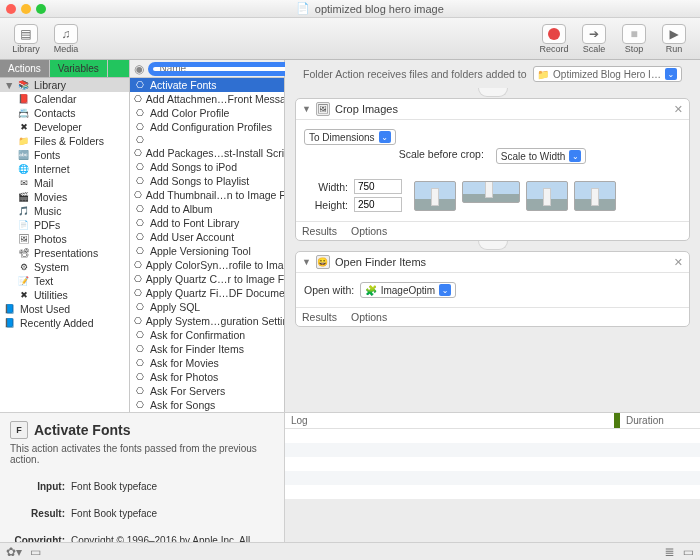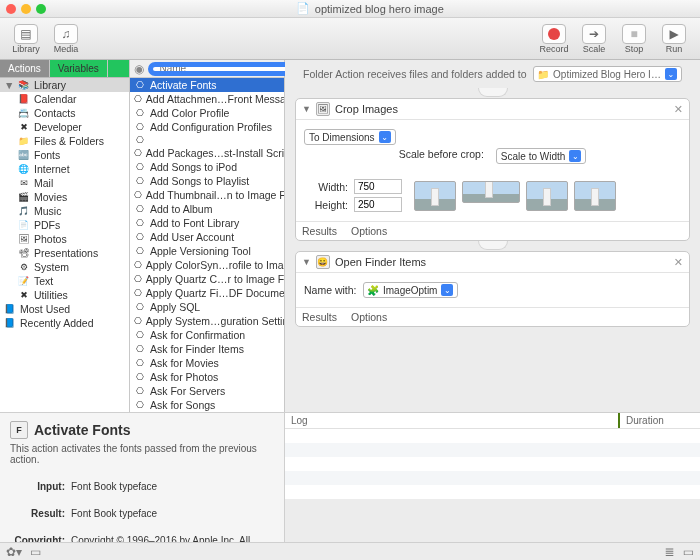--- a/index.html
+++ b/index.html
@@ -55,21 +55,21 @@
   .infobox { position:relative; background:#f5f5f5; border-top:1px solid #cfcfcf; padding:8px 10px 8px 10px; font-size:10px;}
   .infobox h2 { font-size:14px; font-weight:700; margin-bottom:4px; display:flex; align-items:center; gap:6px;}
   .infobox .desc { color:#555; margin-bottom:4px; }
   .kv { display:flex; margin:16px 0;}
   .kv .k { width:55px; text-align:right; font-weight:600; margin-right:6px;}
   .bottom-strip { position:absolute; left:0; right:0; bottom:0; height:18px; background:#ececec; border-top:1px solid #cfcfcf; display:flex; align-items:center; padding:0 6px; gap:8px; color:#777;}
   .right-split { display:flex; flex-direction:column; flex:1; min-height:0;}
   .log-area { height:86px; border-top:1px solid #cfcfcf; background:#fff; display:flex; flex-direction:column;}
   .loghdr { display:flex; border-bottom:1px solid #e0e0e0; font-size:10px; color:#666;}
   .loghdr .lh { padding:2px 6px; }
-  .loghdr .c1 { flex:1; border-right:2px solid #4d7c0f;}
+  .loghdr .c1 { flex:1; border-right:6px solid #4d7c0f;}
   .loghdr .c2 { width:80px;}
   .logrows { flex:1; background:repeating-linear-gradient(#fff,#fff 14px,#f4f6f8 14px,#f4f6f8 28px);}
   .iconbtn { cursor:pointer; font-size:12px; }
   .hdr-ic { width:14px;height:14px; border:1px solid #b0b0b0; background:#f0f0f0; border-radius:2px; font-size:9px; display:flex;align-items:center;justify-content:center;}
   .scale-row { display:flex; gap:12px; justify-content:center; margin-bottom:12px; font-size:10.5px;}
   .bottompane { display:flex; height:130px; border-top:1px solid #cfcfcf;}
   .bottompane .infobox { flex:0 0 285px; border-top:none; border-right:1px solid #cfcfcf;}
   .bottompane .log-area { flex:1; border-top:none;}
 </style>
 </head>
@@ -404,21 +404,21 @@
 
         <div class="action">
           <div class="ahdr">
             <span class="disc">▼</span>
             <span class="hdr-ic">😀</span>
             <span class="titletext">Open Finder Items</span>
             <span class="close">✕</span>
           </div>
           <div class="abody">
             <div class="formrow">
-              <span>Name with:</span>
+              <span>Open with:</span>
               <span class="popsel">
                 <span style="margin-right:3px">🧩</span>
                 <span>ImageOptim</span>
                 <span class="arrowbox">⌄</span>
               </span>
             </div>
           </div>
           <div class="afoot">
             <span>Results</span>
             <span>Options</span>

